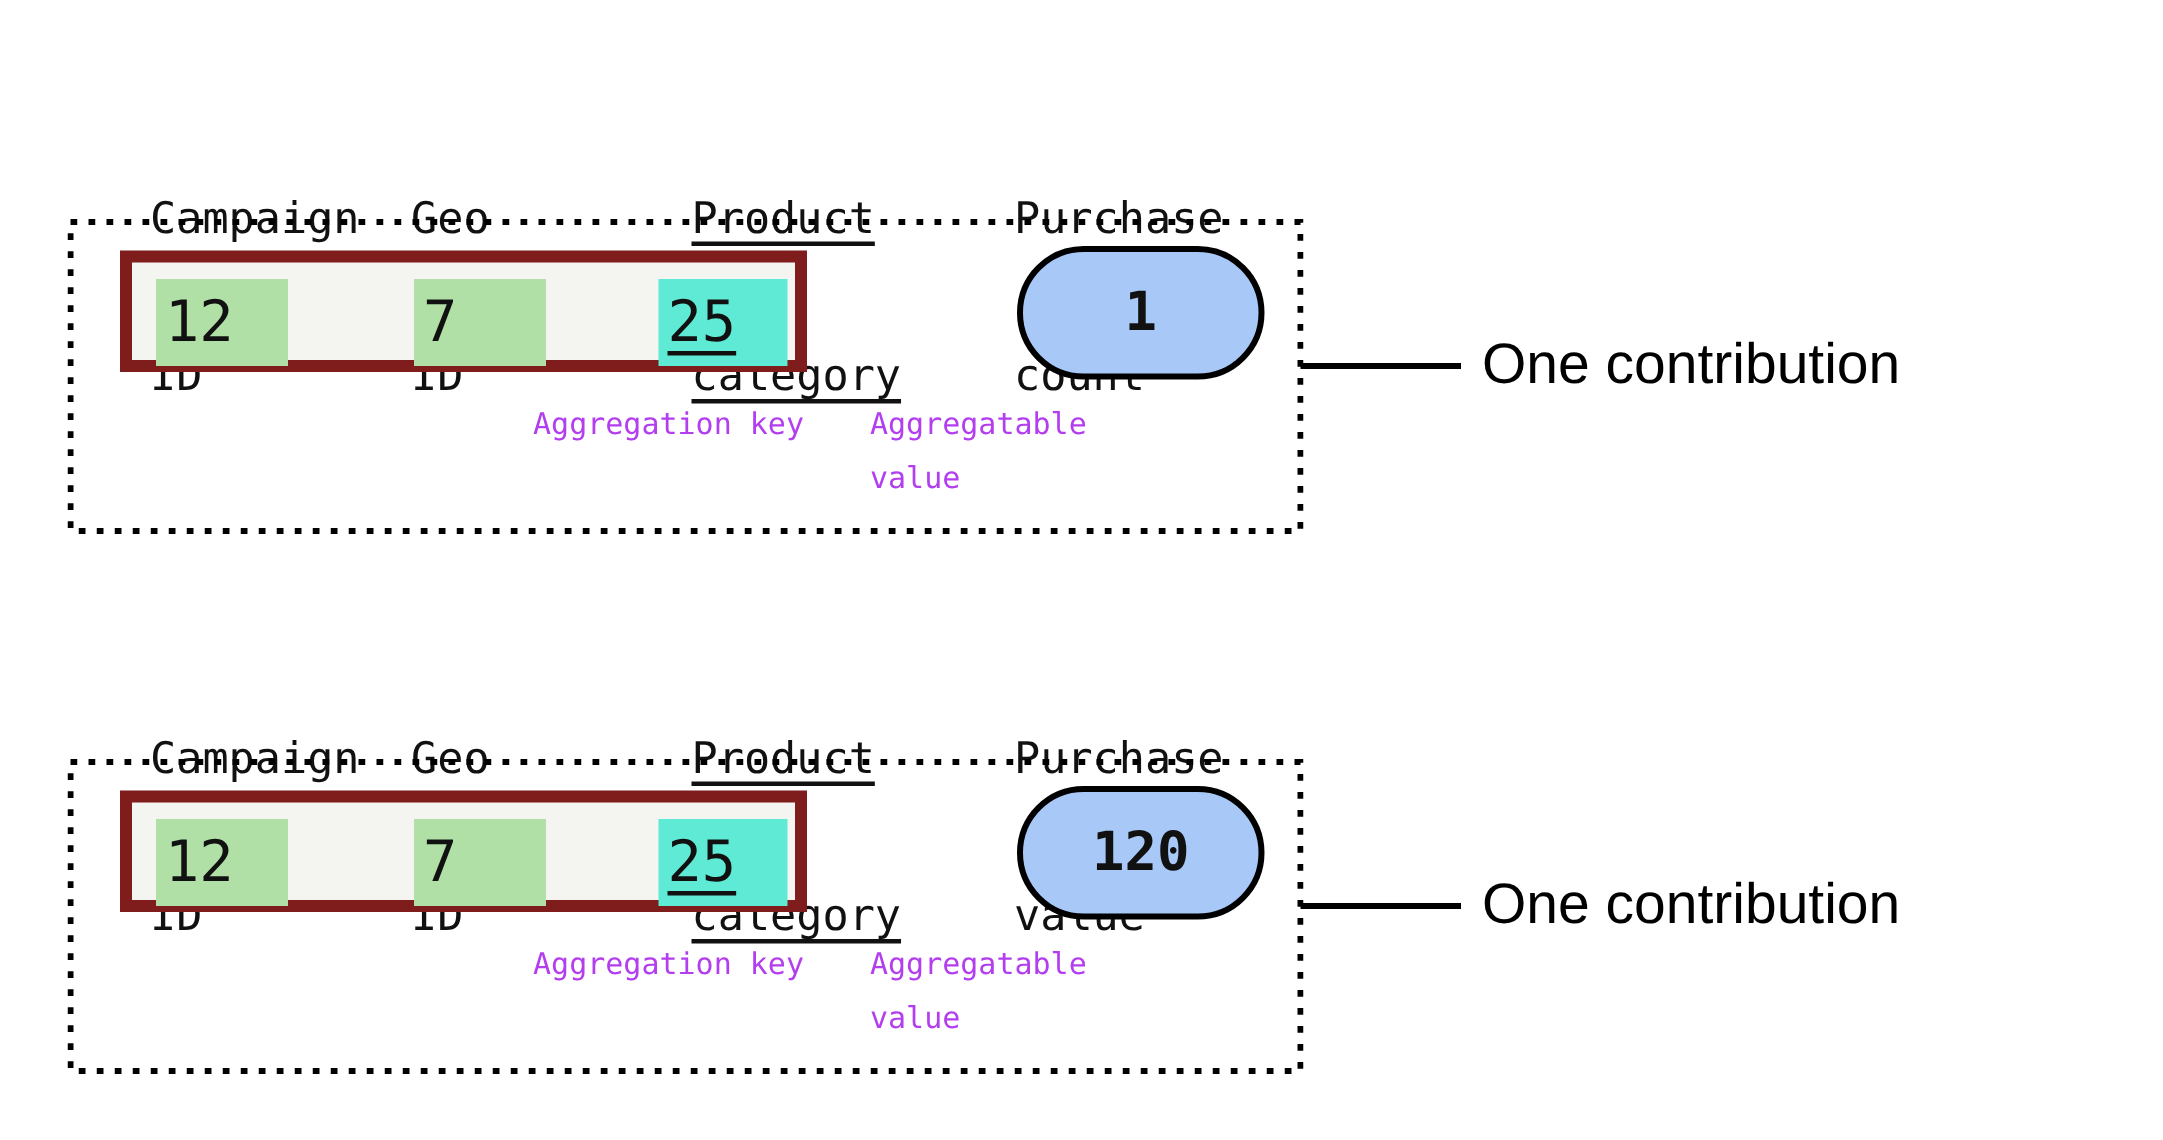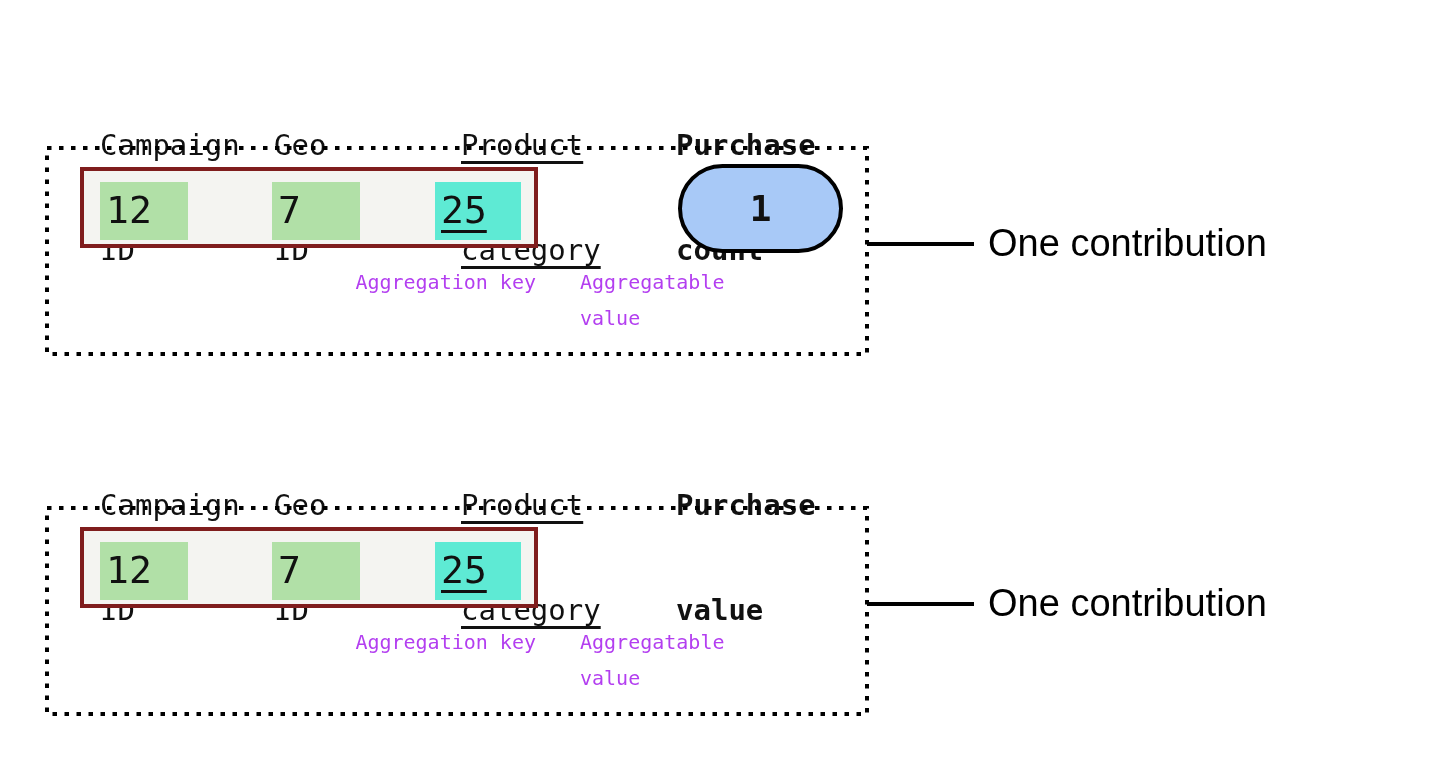--- a/index.html
+++ b/index.html
@@ -3,29 +3,29 @@
 <meta charset="utf-8">
 <style>
   html,body{margin:0;padding:0;background:#ffffff;}
   .canvas{position:relative;width:1314px;height:760px;background:#ffffff;overflow:hidden;
           font-family:"DejaVu Sans Mono",monospace;color:#111;}
   section.contrib{position:absolute;left:0;width:1442px;height:380px;}
 
   
   .hdr{position:absolute;top:58px;font-size:29px;line-height:35px;white-space:pre;}
   .hdr span{display:block;}
-  .hdr.bold{font-weight:bold;}
+  .hdr.bold{font-weight:normal;}
   .hdr.u span{text-decoration:underline;text-underline-offset:6px;text-decoration-thickness:2.5px;margin-left:24px;}
 
   
   .boundary{position:absolute;left:45px;top:146px;}
 
   
   .record{position:absolute;left:80px;top:167px;width:458px;height:81px;
-          background:#f4f4f1;border:4px solid #7f1d1d;box-sizing:border-box;}
+          background:#f4f4f1;border:8px solid #7f1d1d;box-sizing:border-box;}
   .cell{position:absolute;top:11px;height:58px;font-size:38px;line-height:56px;
         padding-left:6px;box-sizing:border-box;}
   .cell.c1{left:16px;width:88px;background:#b1e0a7;}
   .cell.c2{left:188px;width:88px;background:#b1e0a7;}
   .cell.c3{left:351px;width:86px;background:#5eead4;}
   .cell.u{text-decoration:underline;text-underline-offset:7px;text-decoration-thickness:3px;}
 
   
   .pill{position:absolute;left:678px;top:164px;width:165px;height:89px;
         background:#a8c9f7;border:4px solid #000;border-radius:46px;box-sizing:border-box;
@@ -109,20 +109,21 @@
     <svg class="boundary" width="824" height="210" viewBox="0 0 824 210">
       <rect x="2" y="2" width="820" height="206" fill="none" stroke="#000" stroke-width="4" stroke-dasharray="4.5 7.5"></rect>
     </svg>
 
     <div class="record">
       <div class="cell c1">12</div>
       <div class="cell c2">7</div>
       <div class="cell c3 u">25</div>
     </div>
 
+    <div class="pill">120</div>
 
     <div class="agg-key purple">Aggregation key</div>
     <div class="agg-val purple">
       <span>Aggregatable</span>
       <span>value</span>
     </div>
 
     <div class="connector"></div>
     <div class="annotation">One contribution</div>
   </section>

